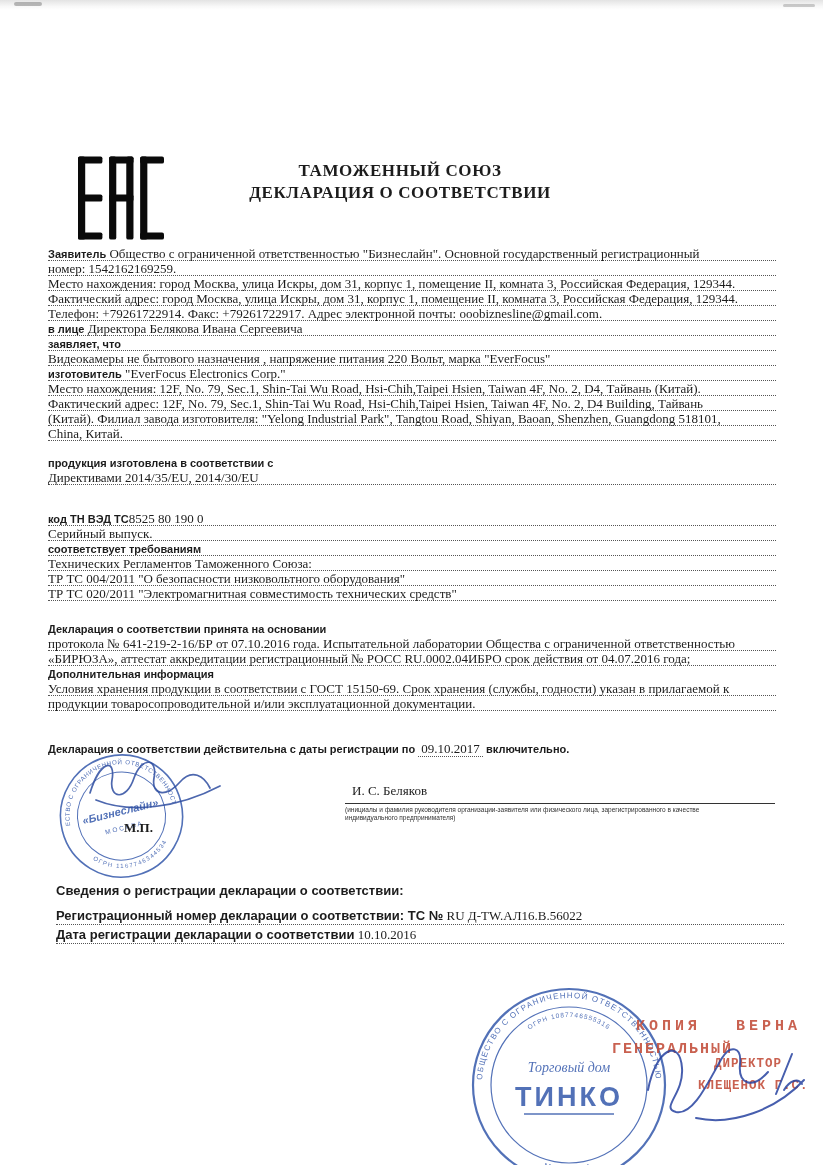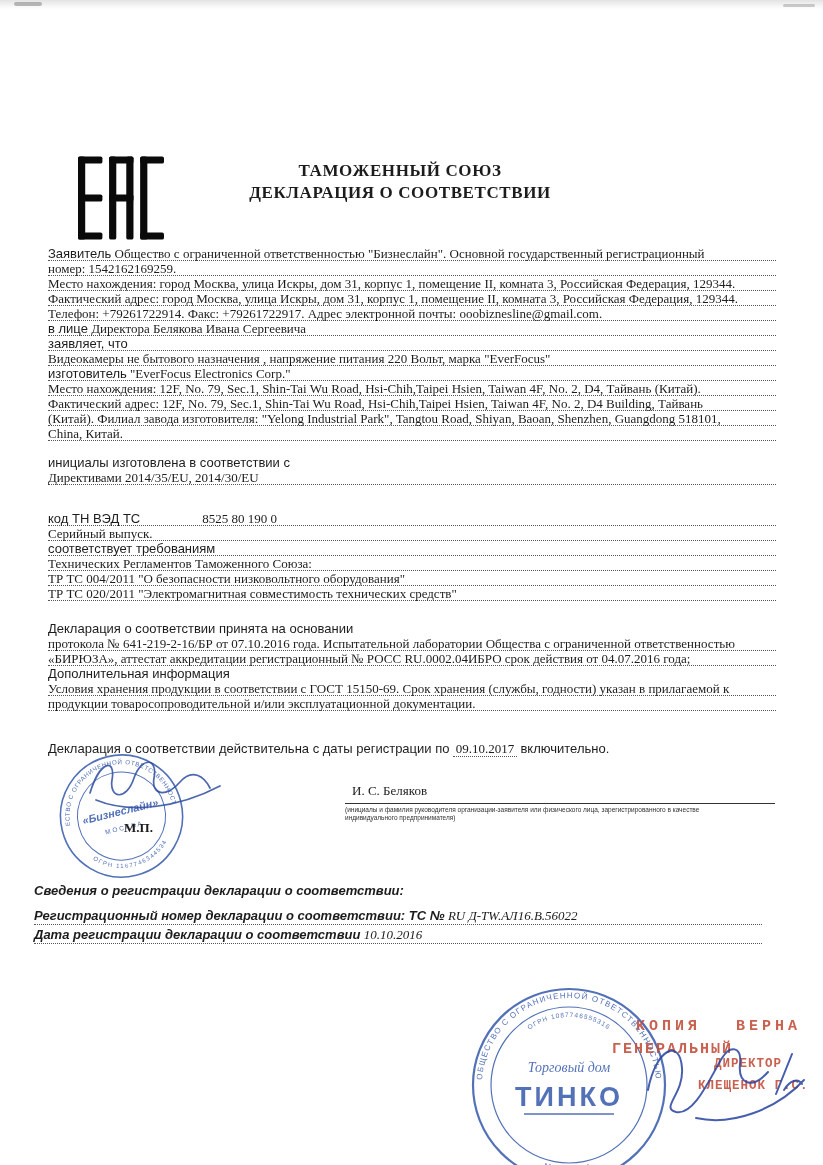--- a/index.html
+++ b/index.html
@@ -13,34 +13,34 @@
   .speck-b { position:absolute; right:8px; top:4px; width:32px; height:3px; background:#999; border-radius:2px; opacity:.5; }
 
   .eac { position:absolute; left:78px; top:152px; width:86px; height:92px; }
 
   .title { position:absolute; left:90px; top:160px; width:620px; text-align:center;
            font-weight:bold; font-size:17px; letter-spacing:.6px; line-height:22px; }
 
   .doc { position:absolute; left:48px; top:246px; width:728px; font-size:13px; }
   .l { height:15px; line-height:15px; white-space:nowrap; border-bottom:1px dotted #555; overflow:visible; }
   .l.nb { border-bottom:none; }
-  .bl  { font-family:"Liberation Sans", sans-serif; font-weight:normal; font-size:13px; }
+  .bl  { font-family:"Liberation Sans", sans-serif; font-weight:bold; font-size:11px; }
   .bl13{ font-family:"Liberation Sans", sans-serif; font-weight:bold; font-size:13px; }
-  .tnved { margin-left:62px; }
+  .tnved { }
   .dotted-u { border-bottom:1px dotted #555; padding:0 3px;margin-top:33px; }
   .sp8{height:8px} .sp14{height:14px} .sp20{height:20px} .sp26{height:26px} .sp30{height:30px}
 
   .sig-name { position:absolute; left:352px; top:783px; font-size:13px; }
   .sig-line { position:absolute; left:345px; top:803px; width:430px; border-top:1px solid #333; }
   .sig-cap  { position:absolute; left:345px; width:430px; font-size:6.5px; line-height:8px; color:#333;
               font-family:"Liberation Sans", sans-serif; }
   .cap1 { top:806px; } .cap2 { top:814px; }
   .mp { position:absolute; left:114px; top:820px; font-weight:bold; font-size:13px; z-index:7;margin-left:10px; }
 
-  .regblock { position:absolute; left:34px; top:883px; width:728px; font-size:13px;font-style:italic; }
+  .regblock { position:absolute; left:56px; top:883px; width:728px; font-size:13px; }
   .tall { height:19px; line-height:19px; }
 
   .stamp { position:absolute; opacity:.88; z-index:4; }
   .stamp-left { left:52px; top:746px; transform:rotate(-14deg); }
   .stamp-right { left:462px; top:982px; }
   .sig-svg { position:absolute; z-index:6; }
   .sig-left { left:82px; top:748px; }
   .sig-right { left:636px; top:1030px; }
 
   .red { position:absolute; font-family:"Liberation Mono", monospace; font-weight:bold;
@@ -90,21 +90,21 @@
   <div class="l"><span>Телефон: +79261722914. Факс: +79261722917. Адрес электронной почты: ooobiznesline@gmail.com.</span></div>
   <div class="l"><span class="bl">в лице</span> <span>Директора Белякова Ивана Сергеевича</span></div>
   <div class="l"><span class="bl">заявляет, что</span></div>
   <div class="l"><span>Видеокамеры не бытового назначения , напряжение питания 220 Вольт, марка "EverFocus"</span></div>
   <div class="l"><span class="bl">изготовитель</span> <span>"EverFocus Electronics Corp."</span></div>
   <div class="l"><span>Место нахождения: 12F, No. 79, Sec.1, Shin-Tai Wu Road, Hsi-Chih,Taipei Hsien, Taiwan 4F, No. 2, D4, Тайвань (Китай).</span></div>
   <div class="l"><span>Фактический адрес: 12F, No. 79, Sec.1, Shin-Tai Wu Road, Hsi-Chih,Taipei Hsien, Taiwan 4F, No. 2, D4 Building, Тайвань</span></div>
   <div class="l"><span>(Китай). Филиал завода изготовителя: "Yelong Industrial Park", Tangtou Road, Shiyan, Baoan, Shenzhen, Guangdong 518101,</span></div>
   <div class="l"><span>China, Китай.</span></div>
   <div class="sp14"></div>
-  <div class="l nb"><span class="bl">инициалы изготовлена в соответствии с</span></div>
+  <div class="l nb"><span class="bl">продукция изготовлена в соответствии с</span></div>
   <div class="l"><span>Директивами 2014/35/EU, 2014/30/EU</span></div>
   <div class="sp26"></div>
   <div class="l"><span class="bl">код ТН ВЭД ТС</span><span class="tnved">8525 80 190 0</span></div>
   <div class="l"><span>Серийный выпуск.</span></div>
   <div class="l"><span class="bl">соответствует требованиям</span></div>
   <div class="l"><span>Технических Регламентов Таможенного Союза:</span></div>
   <div class="l"><span>ТР ТС 004/2011 "О безопасности низковольтного оборудования"</span></div>
   <div class="l"><span>ТР ТС 020/2011 "Электромагнитная совместимость технических средств"</span></div>
   <div class="sp20"></div>
   <div class="l nb"><span class="bl">Декларация о соответствии принята на основании</span></div>

